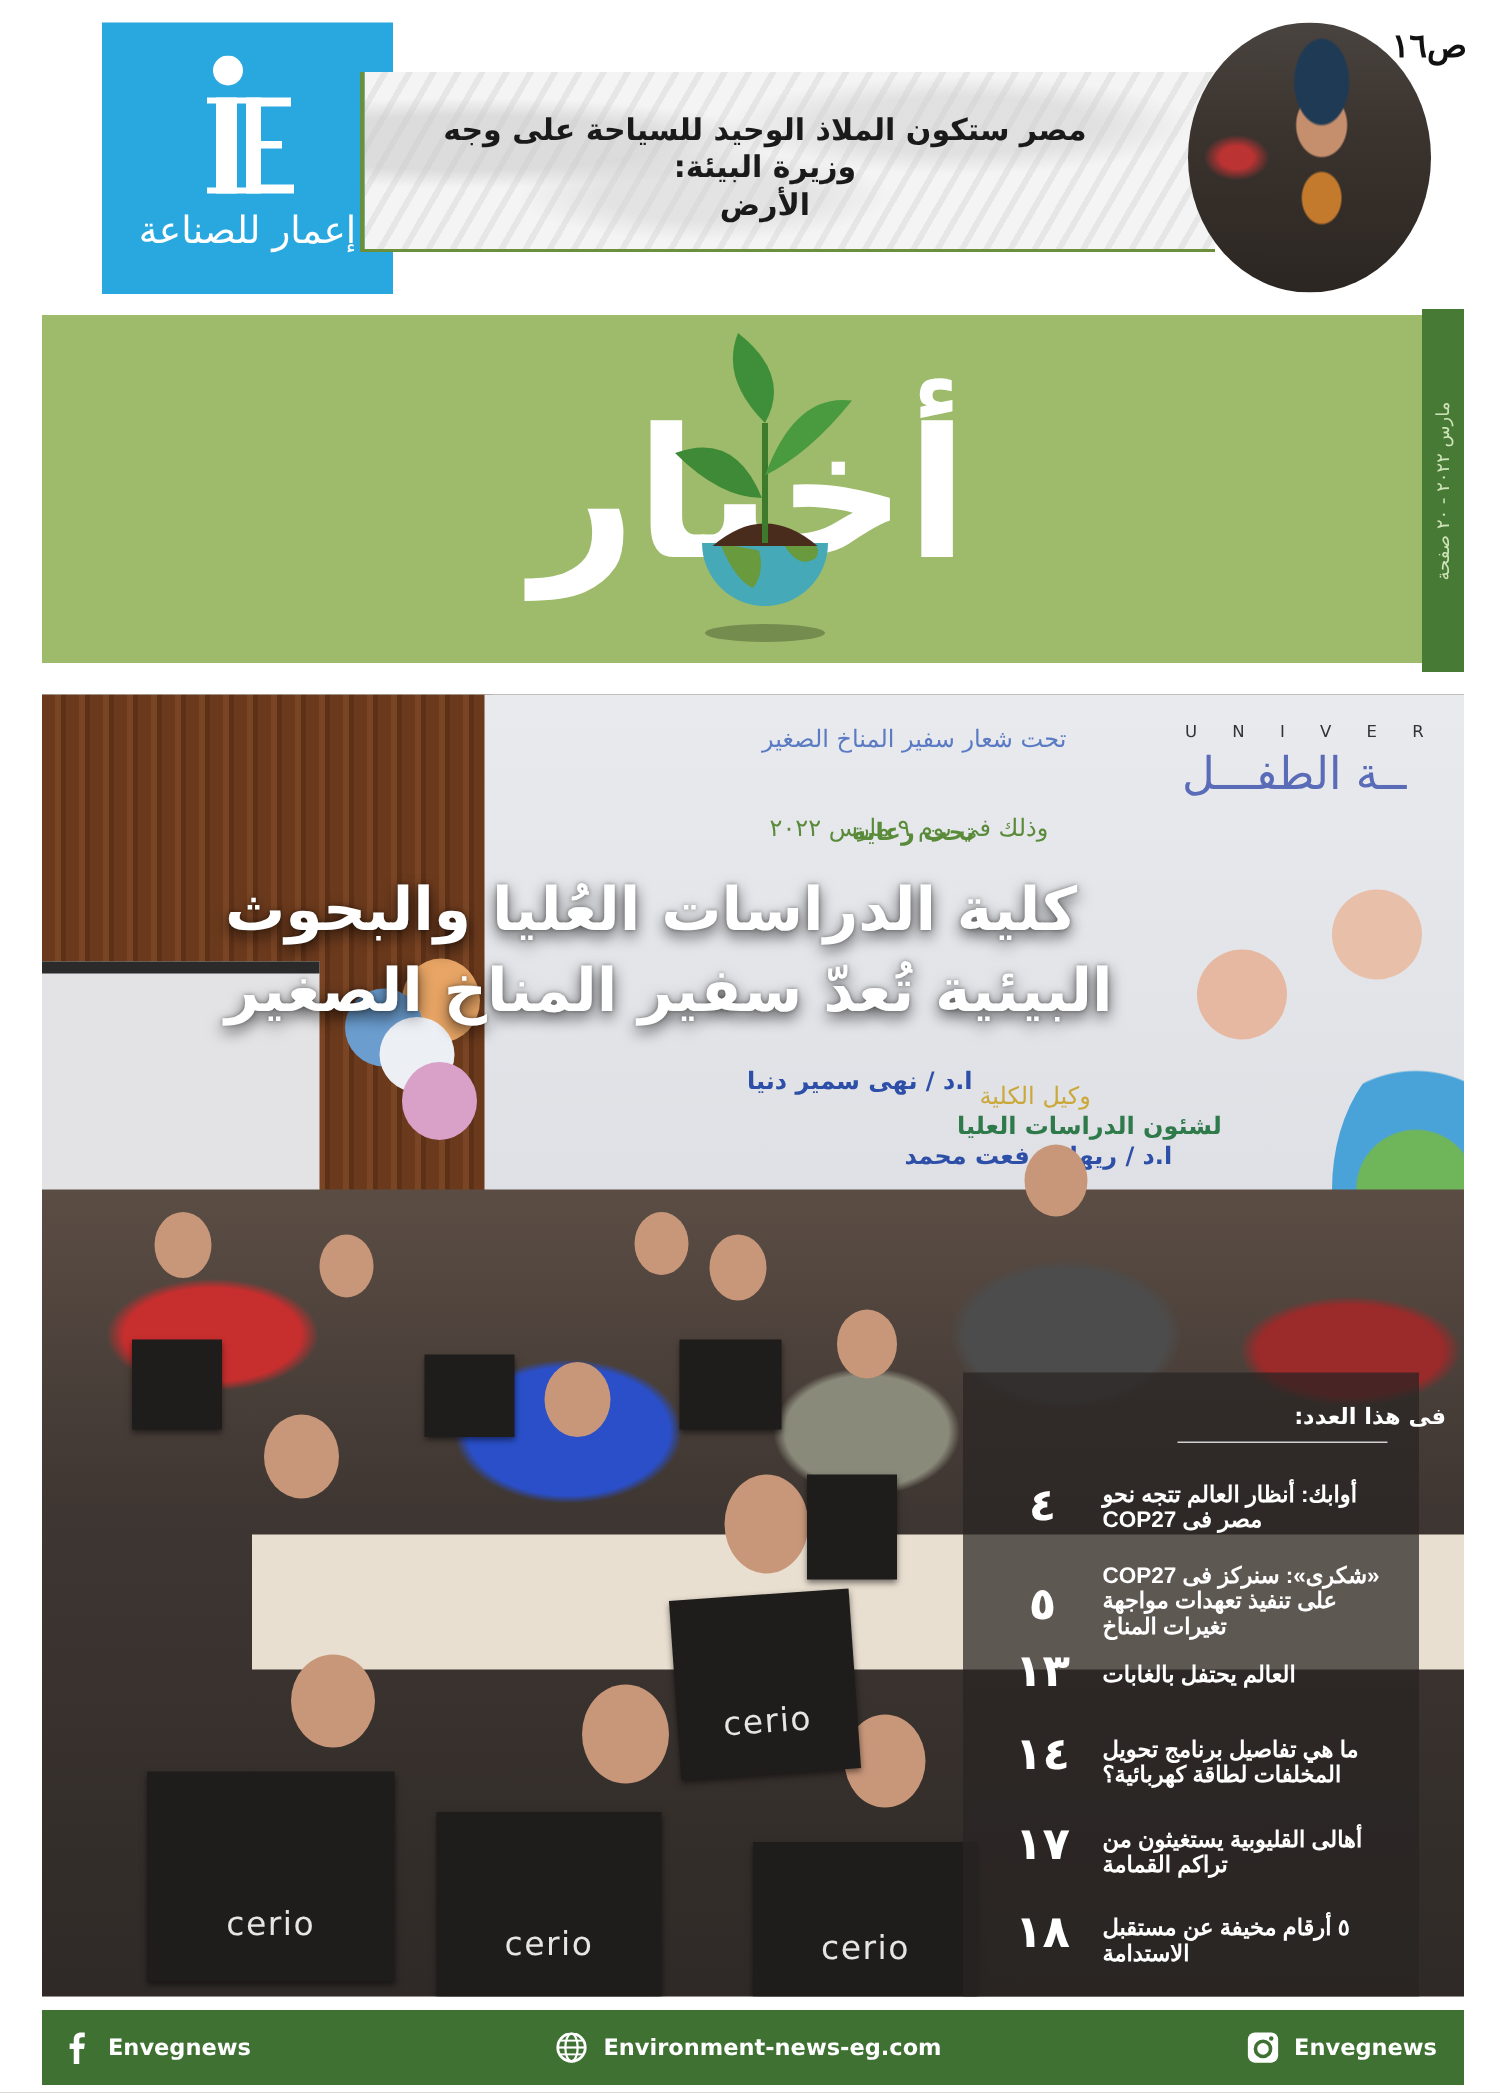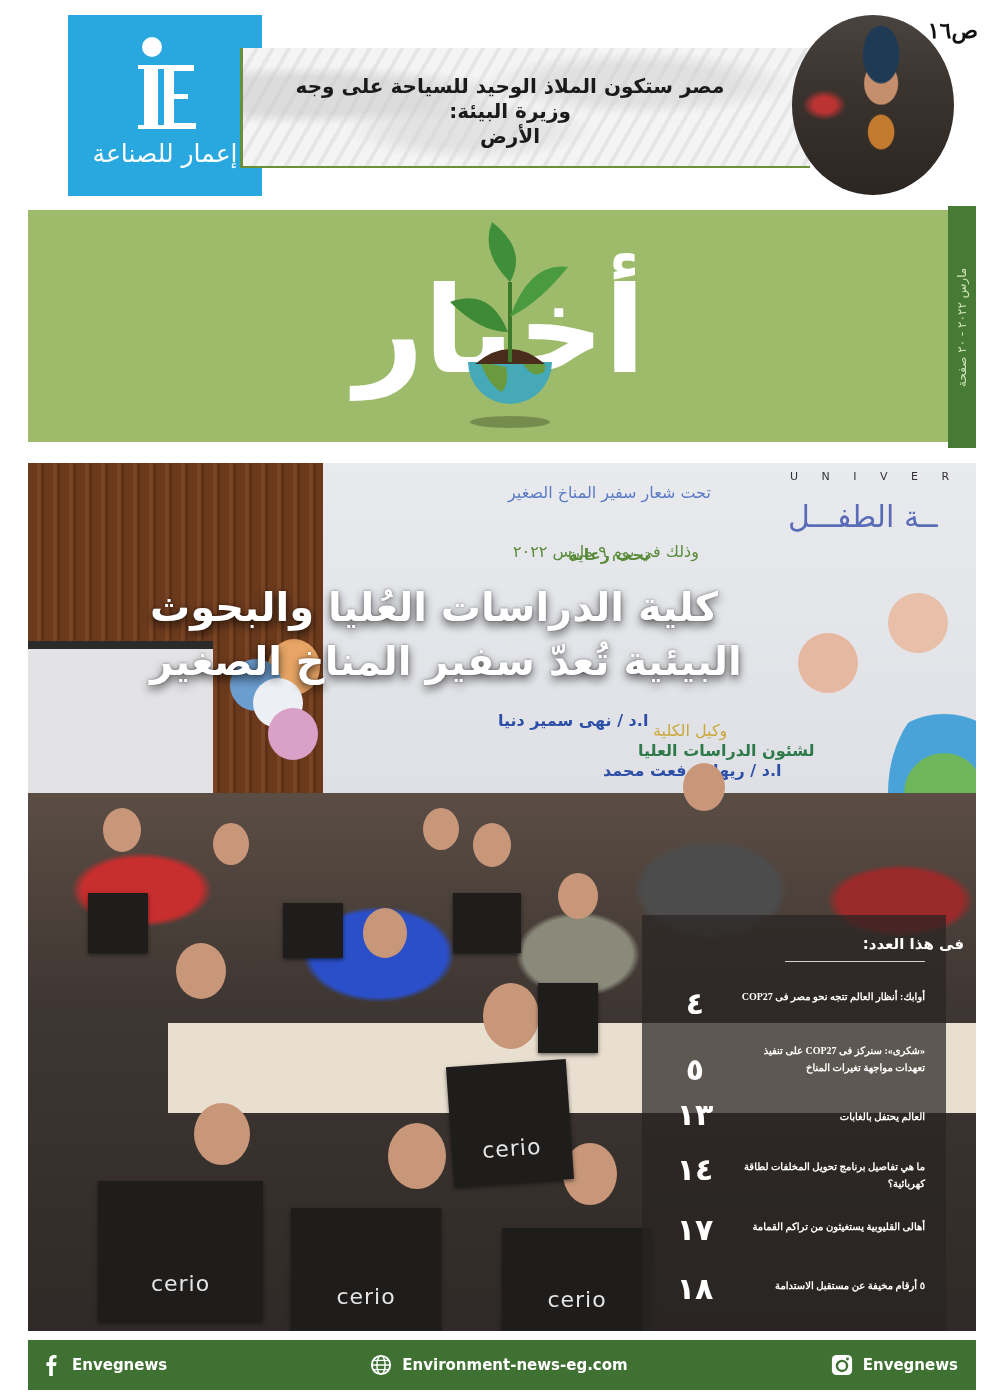--- a/index.html
+++ b/index.html
@@ -128,22 +128,22 @@
     position: absolute; right: 36px; top: 935px; direction: rtl;
     color: #ffffff; font-weight: bold; font-size: 15px; font-family: "DejaVu Sans", sans-serif;
   }
   .contents-rule { position: absolute; left: 785px; top: 961px; width: 140px; height: 1px; background: #d0d0d0; }
   .toc-item { position: absolute; left: 655px; width: 270px; }
   .toc-num {
     position: absolute; left: 0; width: 80px; text-align: center;
     color: #ffffff; font-weight: bold; font-size: 30px; font-family: "DejaVu Sans", sans-serif;
   }
   .toc-text {
-    position: absolute; right: 0; width: 190px; direction: rtl; text-align: right;
-    color: #ffffff; font-weight: bold; font-size: 10px; line-height: 17px; font-family: Liberation Serif, serif;
+    position: absolute; right: 0; width: 190px; direction: rtl; text-align: left;
+    color: #ffffff; font-weight: bold; font-size: 15px; line-height: 17px; font-family: Liberation Sans, sans-serif;
   }
 
   
   .footer {
     position: absolute; left: 28px; top: 1340px; width: 948px; height: 50px;
     background: #3f7133;
     display: flex; align-items: center; justify-content: space-between; padding: 0 18px 0 12px;
   }
   .footer-item { display: flex; align-items: center; gap: 10px; color: #ffffff; font-family: "DejaVu Sans", sans-serif; font-weight: bold; font-size: 15px; }
   .ic { width: 22px; height: 22px; display:inline-block; }
@@ -203,21 +203,21 @@
   <div class="banner-line" style="left:480px;top:20px;color:#5a7bc4;">تحت شعار سفير المناخ الصغير</div>
   <div class="banner-line" style="left:485px;top:55px;color:#5a8b3a;margin-top:24px;">وذلك في يوم ٩ مارس ٢٠٢٢</div>
   <div class="banner-line" style="left:540px;top:82px;color:#5a8b3a;font-weight:bold;">تحت رعاية</div>
   <div class="banner-line" style="left:470px;top:248px;color:#2d4fa8;font-weight:bold;">ا.د / نهى سمير دنيا</div>
   <div class="banner-line" style="left:625px;top:258px;color:#caa83a;">وكيل الكلية</div>
   <div class="banner-line" style="left:610px;top:278px;color:#2f7a4a;font-weight:bold;">لشئون الدراسات العليا</div>
   <div class="banner-line" style="left:575px;top:298px;color:#2d4fa8;font-weight:bold;">ا.د / ريهام رفعت محمد</div>
   <div class="banner-line" style="left:480px;top:330px;color:#c8336b;font-weight:bold;">وكيل الكلية</div>
   <div class="banner-line" style="left:385px;top:350px;color:#2f7a4a;font-weight:bold;">لشئون خدمة المجتمع وتنمية البيئة</div>
 
-  <div class="banner-line" style="left:762px;top:7px;color:#333;font-size:11px;letter-spacing:10px;direction:ltr;">U N I V E R</div>
+  <div class="banner-line" style="left:762px;top:18px;color:#333;font-size:11px;letter-spacing:10px;direction:ltr;">U N I V E R</div>
   <div class="banner-line" style="left:760px;top:36px;color:#5a6cb8;font-size:30px;">ــة الطفـــل</div>
 
   <div class="kids-cartoon-a"></div>
   <div class="kids-cartoon-b"></div>
   <div class="globe-cartoon"></div>
 
   <div class="balloon" style="left:240px;top:176px;width:52px;height:56px;background:#e8a565;"></div>
   <div class="balloon" style="left:202px;top:196px;width:52px;height:52px;background:#6b9dcf;"></div>
   <div class="balloon" style="left:225px;top:215px;width:50px;height:50px;background:#eceff4;"></div>
   <div class="balloon" style="left:240px;top:245px;width:50px;height:52px;background:#d9a0c8;"></div>

